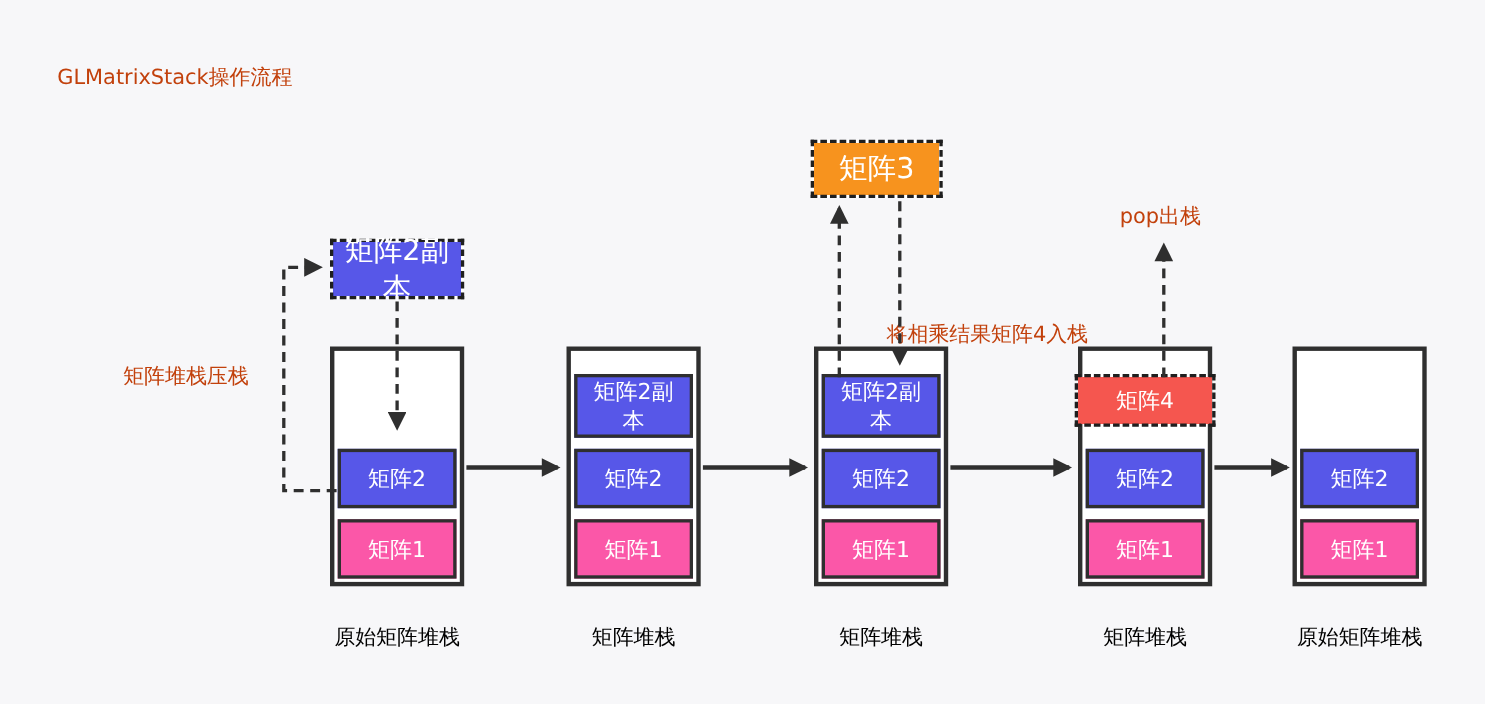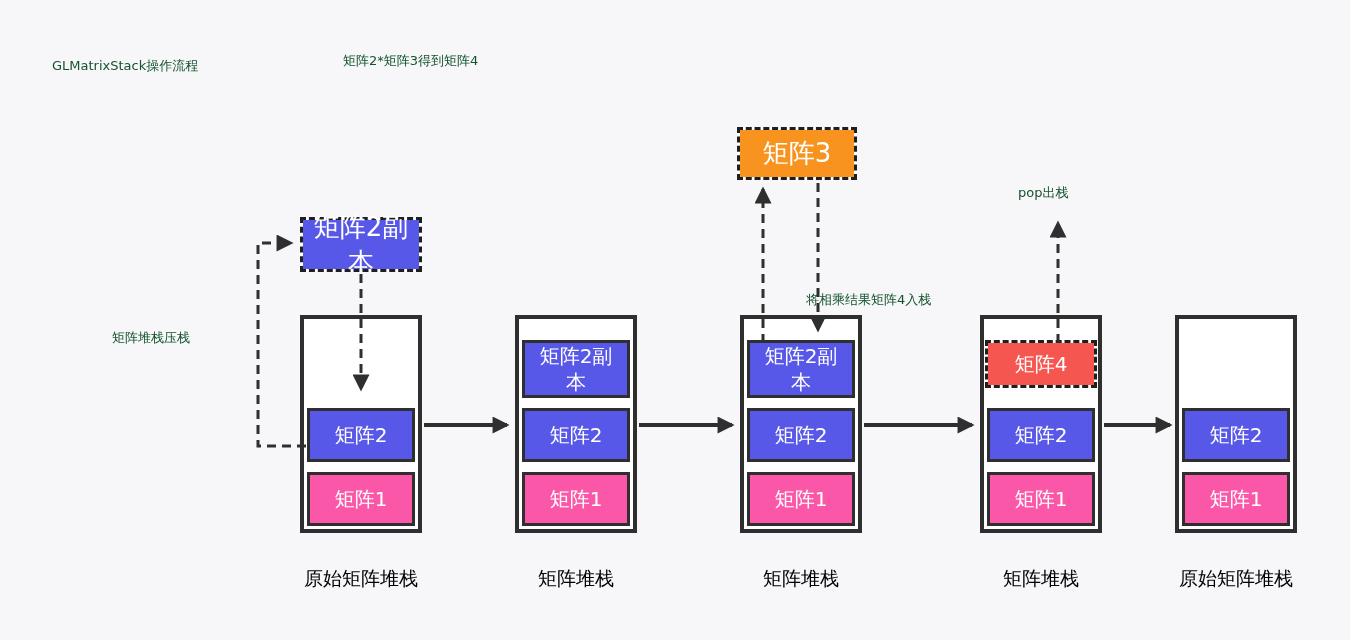--- a/index.html
+++ b/index.html
@@ -2,21 +2,21 @@
 <html><head>
 <meta charset="utf-8">
 <style>
   html,body { margin:0; padding:0; }
   .canvas {
     position:relative; width:1350px; height:640px;
     background:#f7f7f9; overflow:hidden;
     font-family:"DejaVu Sans","Liberation Sans",sans-serif;
     color:#333;
   }
-  .txt { position:absolute; white-space:nowrap; font-size:13px; color:#14532d; }
+  .txt { position:absolute; white-space:nowrap; font-size:19px; color:#c2410c; }
   .title { left:52px; top:57px; }
   .subtitle { left:343px; top:52px; }
   .push-label { left:112px; top:329px; }
   .multiply-label { left:580px; top:237px; }
   .push-result-label { left:806px; top:247px;margin-top:44px; }
   .pop-label { left:1018px; top:184px; }
 
   .stack { position:absolute; top:315px; width:122px; }
   .stack-box {
     box-sizing:border-box; width:122px; height:218px;
@@ -26,21 +26,21 @@
   }
   .stack-item {
     box-sizing:border-box; width:108px; min-height:54px; flex:0 0 auto;
     border:3px solid #2f2f2f;
     color:#fff; font-size:20px; line-height:1.3;
     display:flex; align-items:center; justify-content:center;
     text-align:center; padding:0 8px;
   }
   .stack-item.dashed {
     border:3px dashed #1f1f1f; background-clip:padding-box;
-    min-height:48px; height:48px; margin-bottom:10px; width:112px;
+    min-height:48px; height:48px; margin-bottom:10px; width:128px;
   }
   .stack-caption { margin-top:33px; width:100%; text-align:center; font-size:19px; color:#000000; }
 
   .float-wrap { position:absolute; background:#ffffff; }
   .float-inner {
     box-sizing:border-box; width:100%; height:100%;
     border:3px dashed #1f1f1f; background-clip:padding-box;
     color:#fff; font-size:26px;
     display:flex; align-items:center; justify-content:center; text-align:center;
     padding:0 4px;
@@ -51,21 +51,20 @@
   .arrows { position:absolute; left:0; top:0; pointer-events:none; }
   .solid { stroke:#2f2f2f; stroke-width:4; fill:none; }
   .dash  { stroke:#2f2f2f; stroke-width:3; stroke-dasharray:9 6; fill:none; }
 </style>
 </head>
 <body>
 
 <div class="canvas" style="background-color: rgb(247, 247, 249);">
 
   <div class="txt title">GLMatrixStack操作流程</div>
-  <div class="txt subtitle">矩阵2*矩阵3得到矩阵4</div>
   <div class="txt push-label">矩阵堆栈压栈</div>
   <div class="txt push-result-label">将相乘结果矩阵4入栈</div>
   <div class="txt pop-label">pop出栈</div>
 
   <div class="stack" style="left:300px">
     <div class="stack-box">
       <div class="stack-item" style="background-color: rgb(87, 87, 232);">矩阵2</div>
       <div class="stack-item" style="background-color: rgb(251, 87, 168);">矩阵1</div>
     </div>
     <div class="stack-caption">原始矩阵堆栈</div>

